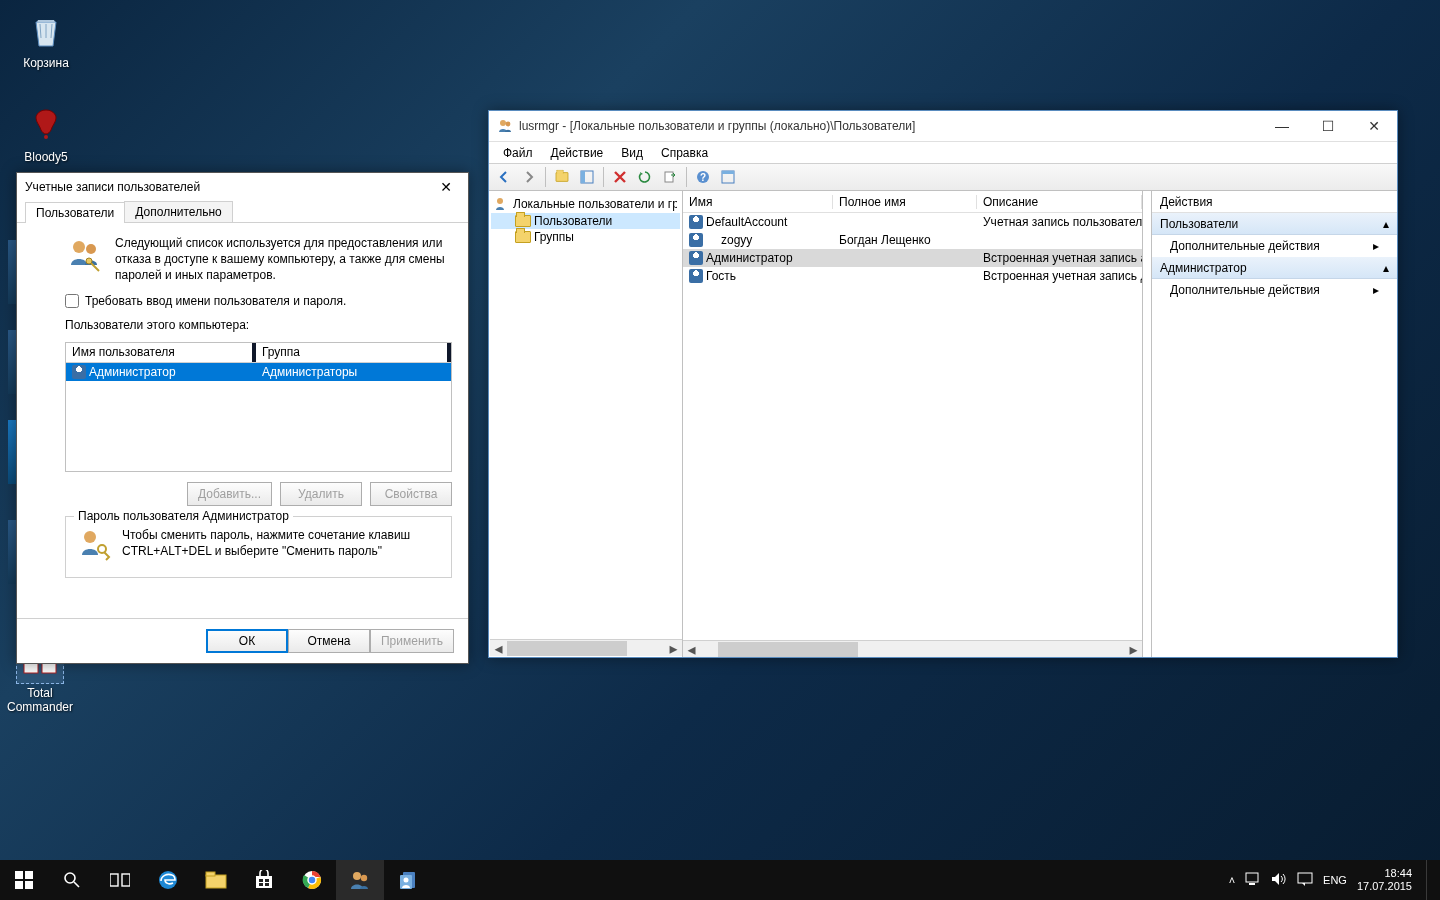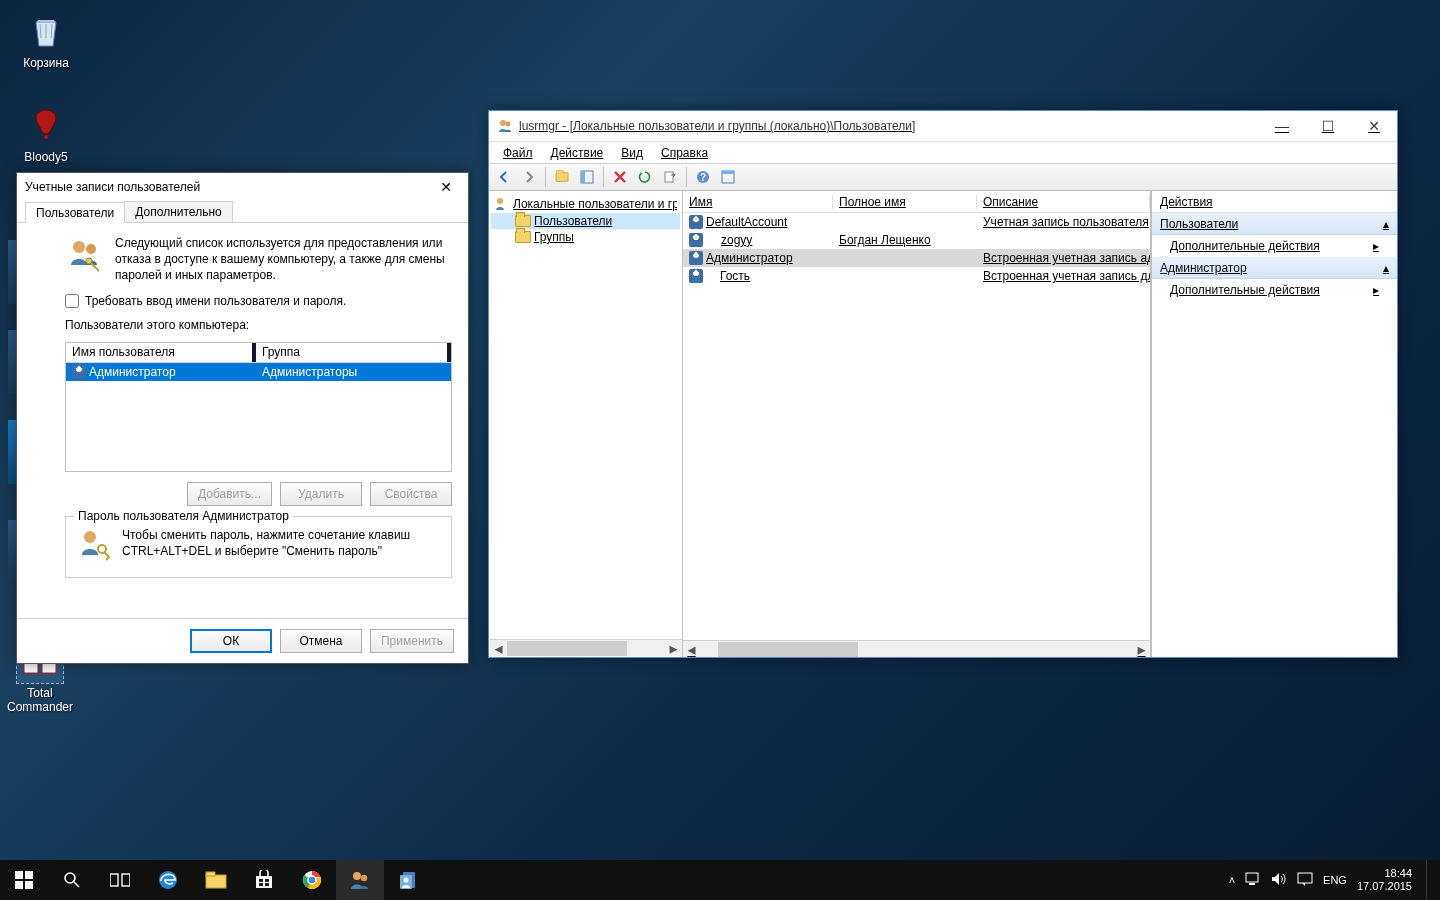--- a/index.html
+++ b/index.html
@@ -15,21 +15,21 @@
 .taskbar .tb-btn { width: 48px; display: flex; align-items: center; justify-content: center; color: #fff; }
 .taskbar .tb-btn.active { background: #2a2a2a; }
 .tray { margin-left: auto; display: flex; align-items: center; color: #fff; font-size: 11px; padding: 0 8px; gap: 10px; }
 .tray .clock { text-align: right; line-height: 1.2; padding-right: 4px; }
 
 
 .window { position: absolute; background: #fff; border: 1px solid #5a8cbf; box-shadow: 0 0 14px rgba(0,0,0,.4); }
 .window.dialog { border: 1px solid #555; }
 
 
-.lusr { left: 488px; top: 110px; width: 910px; height: 548px; display: flex; flex-direction: column; text-decoration: underline; }
+.lusr { left: 488px; top: 110px; width: 910px; height: 548px; display: flex; flex-direction: column; }
 .lusr .titlebar { height: 30px; background: #fff; display: flex; align-items: center; padding: 0 0 0 8px; font-size: 12px; color: #333; }
 .lusr .titlebar .title-icon { width: 16px; height: 16px; margin-right: 6px; }
 .lusr .titlebar .title-text { flex: 1; }
 .lusr .title-controls { display: flex; }
 .lusr .title-controls .tc { width: 46px; height: 30px; display: flex; align-items: center; justify-content: center; color: #333; font-size: 14px; }
 .lusr .menubar { height: 22px; display: flex; align-items: center; padding: 0 6px; gap: 2px; font-size: 12px; color: #000; border-top: 1px solid #e0e0e0; }
 .lusr .menubar .menu-item { padding: 2px 8px; }
 .lusr .toolbar { height: 28px; display: flex; align-items: center; padding: 0 4px; gap: 3px; background: linear-gradient(#f9f9f9,#ececec); border-top: 1px solid #d0d0d0; border-bottom: 1px solid #c0c0c0; }
 .lusr .toolbar .tb { width: 22px; height: 22px; display: flex; align-items: center; justify-content: center; border: 1px solid transparent; }
 .lusr .toolbar .tb-sep { width: 1px; height: 20px; background: #c0c0c0; margin: 0 2px; }
@@ -41,21 +41,21 @@
 .lusr .list { flex: 1; display: flex; flex-direction: column; min-width: 0; }
 .lusr .list .cols { display: flex; height: 22px; align-items: center; border-bottom: 1px solid #e0e0e0; font-size: 12px; }
 .lusr .list .cols .col { padding: 0 6px; border-right: 1px solid #e0e0e0; overflow: hidden; white-space: nowrap; }
 .lusr .list .rows { flex: 1; font-size: 12px; overflow: hidden; position: relative; }
 .lusr .list .row { display: flex; height: 18px; align-items: center; }
 .lusr .list .row.selected { background: #d9d9d9; }
 .lusr .list .row .cell { padding: 0 6px; overflow: hidden; white-space: nowrap; }
 .lusr .list .hscroll { height: 17px; background: #f0f0f0; border-top: 1px solid #d0d0d0; display: flex; align-items: center; }
 .lusr .list .hscroll .thumb { height: 15px; background: #cdcdcd; width: 140px; margin-left: 18px; }
 .lusr .list .hscroll .arrow { width: 17px; height: 17px; display: flex; align-items: center; justify-content: center; color: #555; }
-.lusr .actions { width: 246px; border-left: 1px solid #c0c0c0; display: flex; flex-direction: column; font-size: 12px; }
+.lusr .actions { width: 246px; border-left: 1px solid #c0c0c0; display: flex; flex-direction: column; font-size: 12px; margin-left: 8px; }
 .lusr .actions .hd { height: 22px; display: flex; align-items: center; padding: 0 8px; border-bottom: 1px solid #e0e0e0; font-weight: 400; background: #fff; }
 .lusr .actions .section-hd { height: 22px; display: flex; align-items: center; padding: 0 8px; background: linear-gradient(#eaf2fb,#d5e6f7); border-bottom: 1px solid #c5d6e8; justify-content: space-between; }
 .lusr .actions .action-row { display: flex; align-items: center; padding: 4px 18px; gap: 6px; justify-content: space-between; }
 
 
 .uac { left: 16px; top: 172px; width: 453px; height: 492px; background: #fff; display: flex; flex-direction: column; }
 .uac .dlg-title { height: 28px; display: flex; align-items: center; padding: 0 8px; font-size: 12px; color: #000; }
 .uac .dlg-title .spacer { flex: 1; }
 .uac .dlg-title .x { width: 28px; height: 24px; display: flex; align-items: center; justify-content: center; font-size: 14px; }
 .uac .tabs { display: flex; padding: 0 8px; border-bottom: 1px solid #d0d0d0; font-size: 12px; height: 22px; align-items: flex-end; }
@@ -70,21 +70,21 @@
 .uac .list-container .hdrs { display: flex; height: 20px; border-bottom: 1px solid #d0d0d0; background: #fff; font-size: 12px; }
 .uac .list-container .hdrs > div { padding: 2px 6px; border-right: 4px solid #0f172a; }
 .uac .list-container .lrow { display: flex; height: 18px; align-items: center; background: #0078d7; color: #fff; font-size: 12px; }
 .uac .list-container .lrow > div { padding: 0 6px; display: flex; align-items: center; gap: 3px;}
 .uac .btn-row { display: flex; justify-content: flex-end; gap: 8px; }
 .uac button.win { min-width: 82px; height: 24px; font-size: 12px; background: linear-gradient(#fdfdfd,#eaeaea); border: 1px solid #adadad; padding: 0 10px; cursor:pointer;}
 .uac button.win:disabled { color: #a0a0a0; }
 .uac button.win.default { border: 1px solid #0078d7; box-shadow: inset 0 0 0 1px #0078d7; }
 .uac .group { border: 1px solid #d0d0d0; padding: 10px; position: relative; }
 .uac .group .legend { position: absolute; top: -8px; left: 8px; background: #fff; padding: 0 4px; font-size: 12px; }
-.uac .dlg-footer { border-top: 1px solid #d0d0d0; padding: 10px 14px; display: flex; justify-content: flex-end; gap: 8px; }
+.uac .dlg-footer { border-top: 1px solid #d0d0d0; padding: 10px 14px; display: flex; justify-content: flex-end; }
 
 
 .sq { width: 16px; height: 16px; display: inline-block; }
 .folder-icon { width: 16px; height: 12px; background: #f4d36b; border: 1px solid #c4a020; border-radius: 1px; position: relative; }
 .folder-icon::before { content: ""; position: absolute; top: -4px; left: 0; width: 7px; height: 4px; background: #f4d36b; border: 1px solid #c4a020; border-bottom: none; border-radius: 1px 1px 0 0; }
 .user-glyph { width: 14px; height: 14px; background: radial-gradient(circle at 50% 30%, #fff 0 3px, transparent 3px), linear-gradient(#3a6ea5,#3a6ea5); border-radius: 2px; }
 </style>
 </head>
 <body>
 
@@ -246,21 +246,21 @@
         </div>
         <div class="row selected">
           <div class="cell" style="width:150px; display:flex; align-items:center; gap:3px;">
               <span class="user-glyph"></span>
               <span>Администратор</span>
             </div>
           <div class="cell" style="width:144px"></div>
           <div class="cell" style="flex:1">Встроенная учетная запись ад</div>
         </div>
         <div class="row">
-          <div class="cell" style="width:150px; display:flex; align-items:flex-end; gap:17px;">
+          <div class="cell" style="width:150px; display:flex; align-items:flex-end; gap:3px;">
               <span class="user-glyph"></span>
               <span>Гость</span>
             </div>
           <div class="cell" style="width:144px"></div>
           <div class="cell" style="flex:1">Встроенная учетная запись дл</div>
         </div>
       </div>
       <div class="hscroll">
         <div class="arrow">◂</div>
         <div class="thumb"></div>

